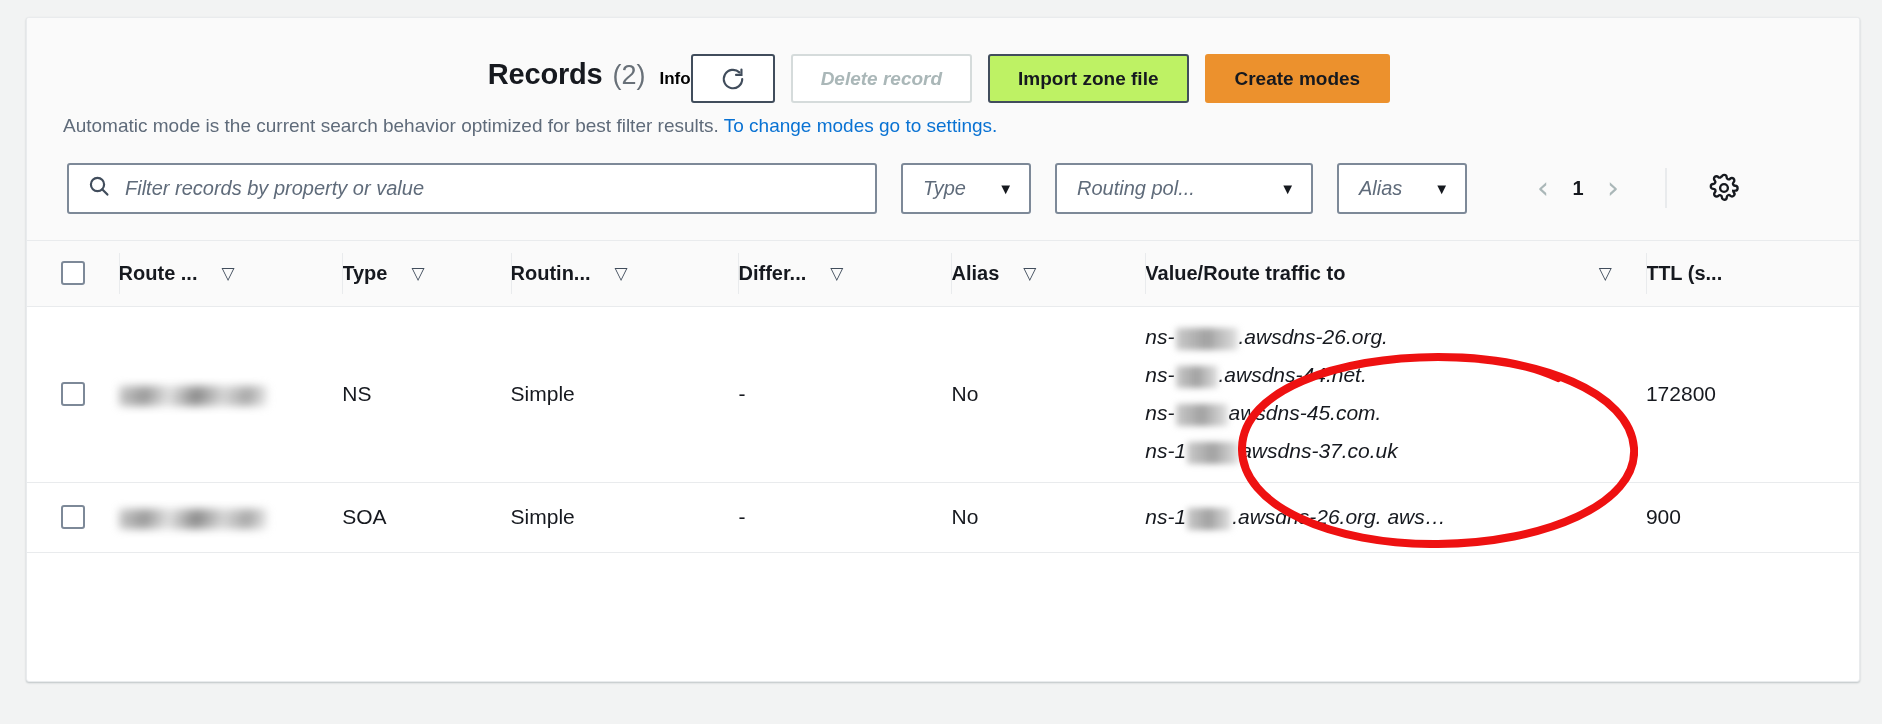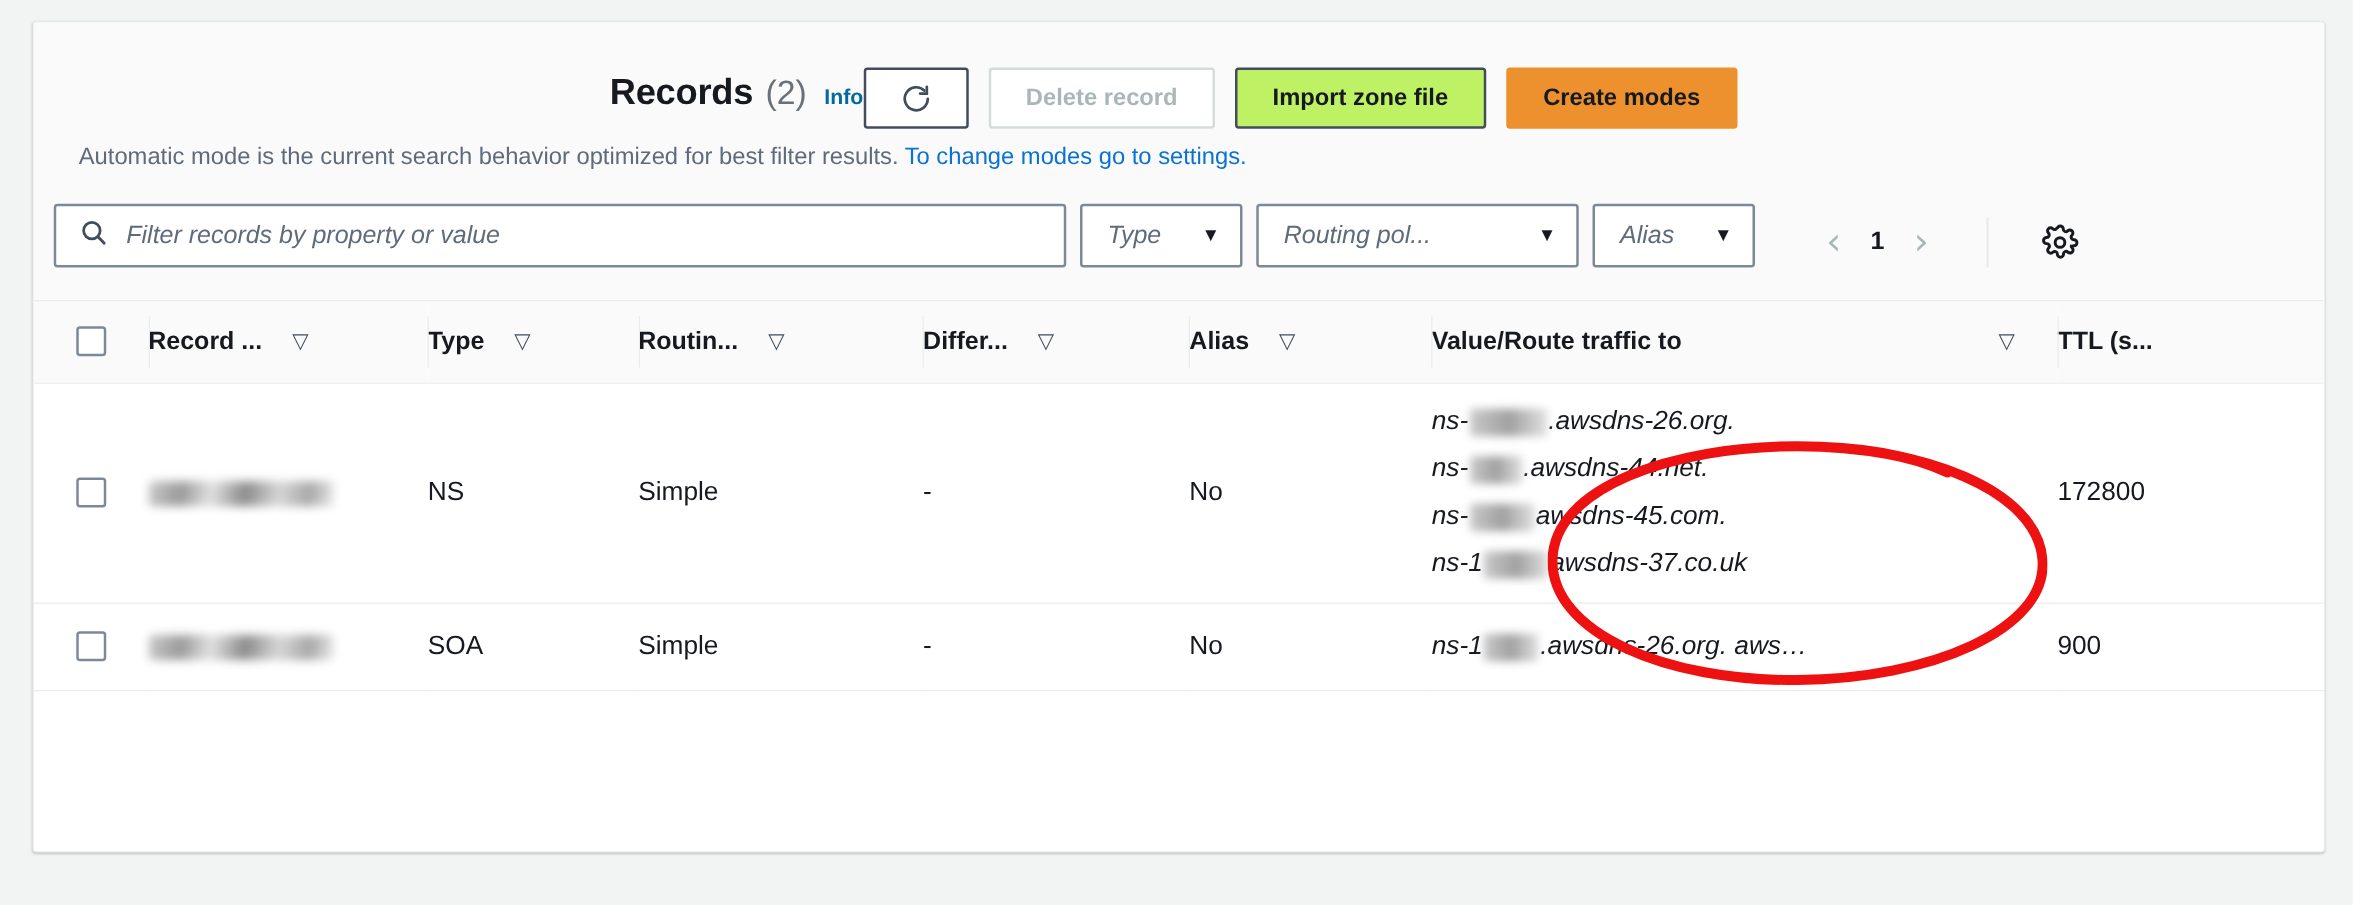--- a/index.html
+++ b/index.html
@@ -60,21 +60,21 @@
     letter-spacing: -0.2px;
   }
   .count {
     font-size: 27px;
     font-weight: normal;
     color: #687078;
   }
   .info-link {
     font-size: 17px;
     font-weight: bold;
-    color: #0369a1;
+    color: #000000;
     text-decoration: none;
     cursor: pointer;
     margin-left: 4px;
   }
 
   .actions {
     display: flex;
     align-items: center;
     gap: 16px;
   }
@@ -102,20 +102,21 @@
     border: 2px solid #414d5c;
     color: #16191f;
     padding: 0 28px;
   }
   .btn-disabled {
     background: #ffffff;
     border: 2px solid #d5dbdb;
     color: #aab7b8;
     padding: 0 28px;
     cursor: default;
+    font-style: italic;
   }
   .btn-primary {
     background: #ec912d;
     border: 2px solid #ec912d;
     color: #16191f;
     padding: 0 28px;
   }
 
   .refresh-svg { display:block; }
 
@@ -128,23 +129,23 @@
   }
   .desc a {
     color: #0972d3;
     text-decoration: none;
     cursor: pointer;
   }
 
   
   .filter-row {
     display: flex;
-    align-items: flex-end;
-    padding: 24px 36px 26px 16px;
-    gap: 11px;
+    align-items: center;
+    padding: 24px 36px 26px 40px;
+    gap: 24px;
   }
 
   .search-box {
     position: relative;
     width: 810px;
     height: 51px;
     background: #ffffff;
     border: 2px solid #7d8998;
     border-radius: 3px;
     display: flex;
@@ -397,21 +398,21 @@
 
     <table class="table">
       <thead>
         <tr class="thead-row">
           <th class="col-check">
             <span class="chk"></span>
           </th>
           <th class="col-name">
             <span class="sep"></span>
             <div class="th-inner">
-              <span>Record ...</span>
+              <span>Route ...</span>
               <span class="sort-icon">▽</span>
             </div>
           </th>
           <th class="col-type">
             <span class="sep"></span>
             <div class="th-inner">
               <span>Type</span>
               <span class="sort-icon">▽</span>
             </div>
           </th>

